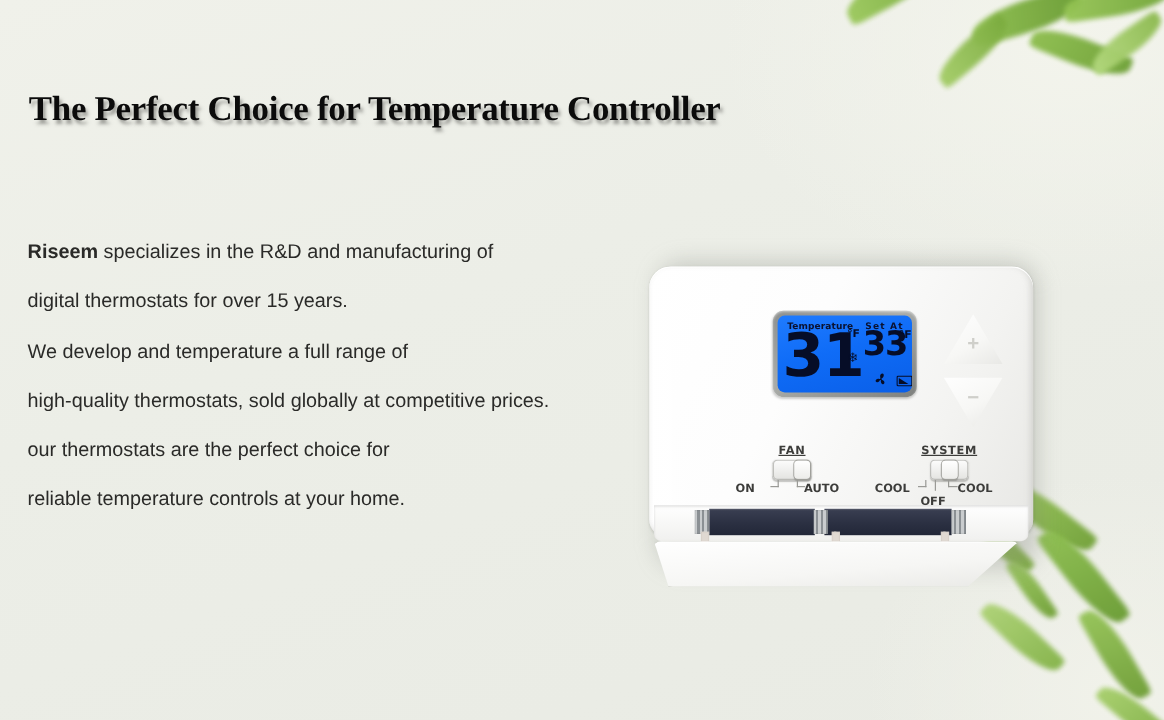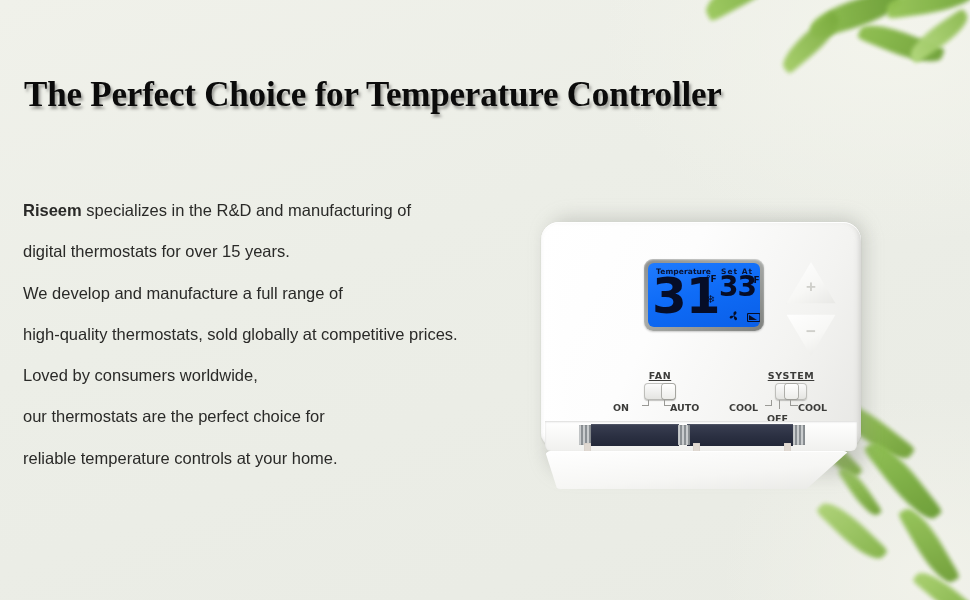--- a/index.html
+++ b/index.html
@@ -41,21 +41,21 @@
     opacity: .95;
   }
 
   
   .title {
     position: absolute;
     left: 24px;
     top: 76px;
     font-family: "Liberation Serif", serif;
     font-weight: bold;
-    font-size: 35px;
+    font-size: 29px;
     line-height: 1.1;
     letter-spacing: -0.2px;
     color: #0b0b0b;
     transform: scaleX(1.0);
     text-shadow: 2px 3px 3px rgba(90,90,85,0.55);
     white-space: nowrap;
   }
 
   
   .copy {
@@ -393,23 +393,22 @@
   <div class="leaf-layer leaf-mr">
     <div class="leaf" style="left:6px;  top:14px; width:66px; height:17px; transform:rotate(46deg); background:linear-gradient(100deg,#a9d06a,#7aa93d);"></div>
     <div class="leaf" style="left:36px; top:54px; width:58px; height:15px; transform:rotate(56deg); background:linear-gradient(100deg,#9bc85e,#6f9f35);"></div>
   </div>
 
   <div class="title">The Perfect Choice for Temperature Controller</div>
 
   <div class="copy">
     <div class="line"><b>Riseem</b><span> specializes in the R&amp;D and manufacturing of</span></div>
     <div class="line">digital thermostats for over 15 years.</div>
-    <div class="line">We develop and manufacture a full range of</div>
+    <div class="line">We develop and temperature a full range of</div>
     <div class="line">high-quality thermostats, sold globally at competitive prices.</div>
-    <div class="line">Loved by consumers worldwide,</div>
     <div class="line">our thermostats are the perfect choice for</div>
     <div class="line">reliable temperature controls at your home.</div>
   </div>
 
   <div class="thermostat">
 
     <div class="tstat-shadow"></div>
 
     <div class="tstat-body">
 

